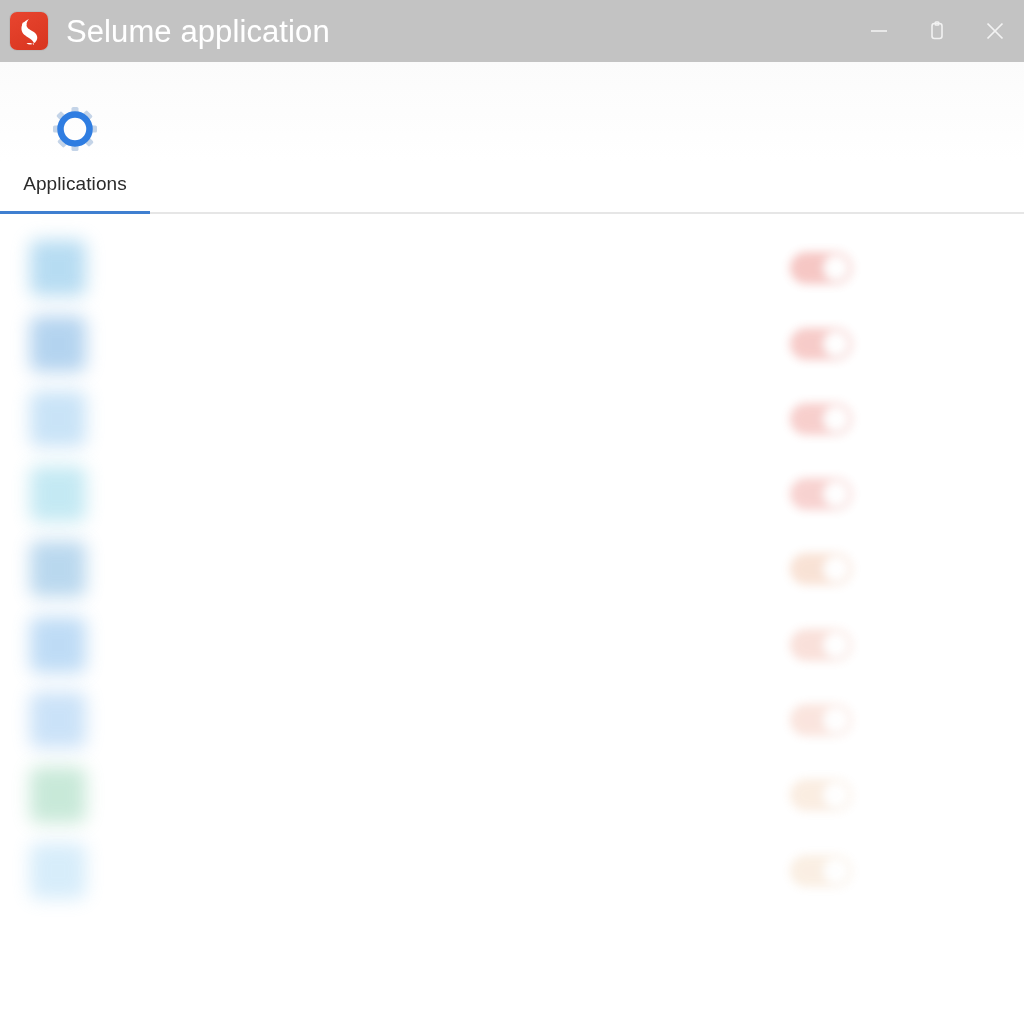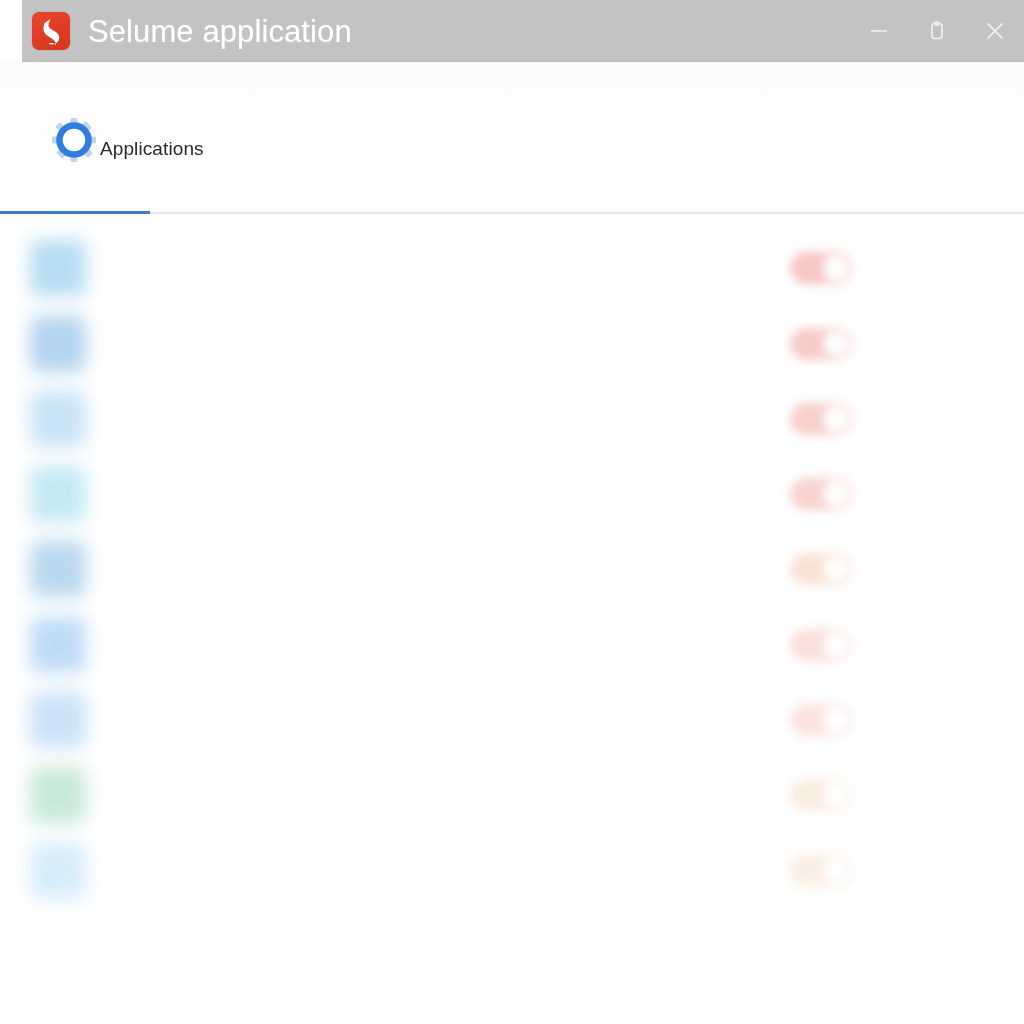--- a/index.html
+++ b/index.html
@@ -29,21 +29,20 @@
   
   .titlebar {
     position: relative;
     height: 62px;
     flex: 0 0 62px;
     background: #c3c3c3;
     display: flex;
     align-items: center;
     padding: 0 0 0 10px;
     box-sizing: border-box;
-    margin-left: 22px;
   }
   .app-icon {
     width: 38px;
     height: 38px;
     border-radius: 7px;
     background: #e03b28;
     background: linear-gradient(150deg, #e8452f 0%, #d8351f 100%);
     flex: 0 0 38px;
     position: relative;
     margin-right: 18px;
@@ -88,28 +87,27 @@
     background: linear-gradient(180deg,#fbfbfb 0%, #ffffff 65%);
     display: flex;
     align-items: flex-start;
     padding-left: 0;
     box-sizing: border-box;
   }
   .tab {
     width: 150px;
     height: 152px;
     display: flex;
-    flex-direction: row;
-    align-items: center;
-    justify-content: space-between;
+    flex-direction: column;
+    align-items: center;
+    justify-content: center;
     padding-top: 22px;
     box-sizing: border-box;
     cursor: default;
     position: relative;
-    margin-left: 48px;
   }
   .tab-icon {
     width: 52px;
     height: 52px;
     display: flex;
     align-items: center;
     justify-content: center;
     margin-bottom: 18px;
   }
   .tab-label {

